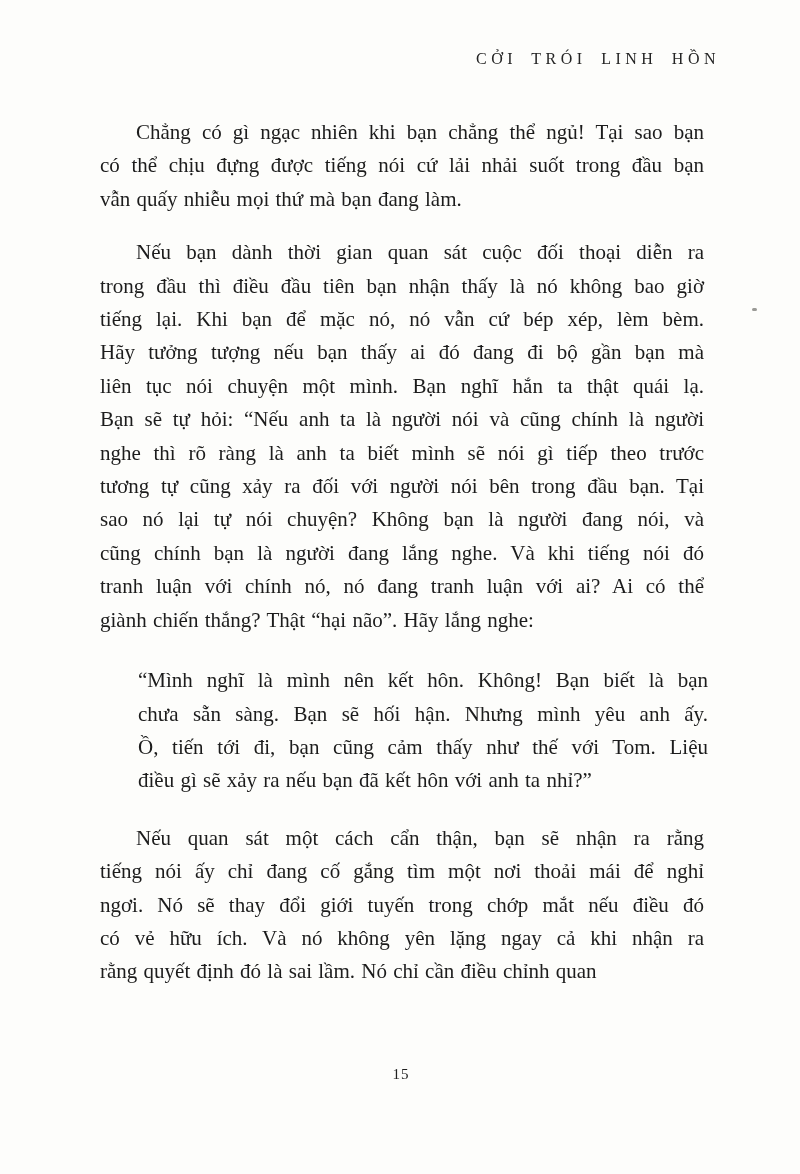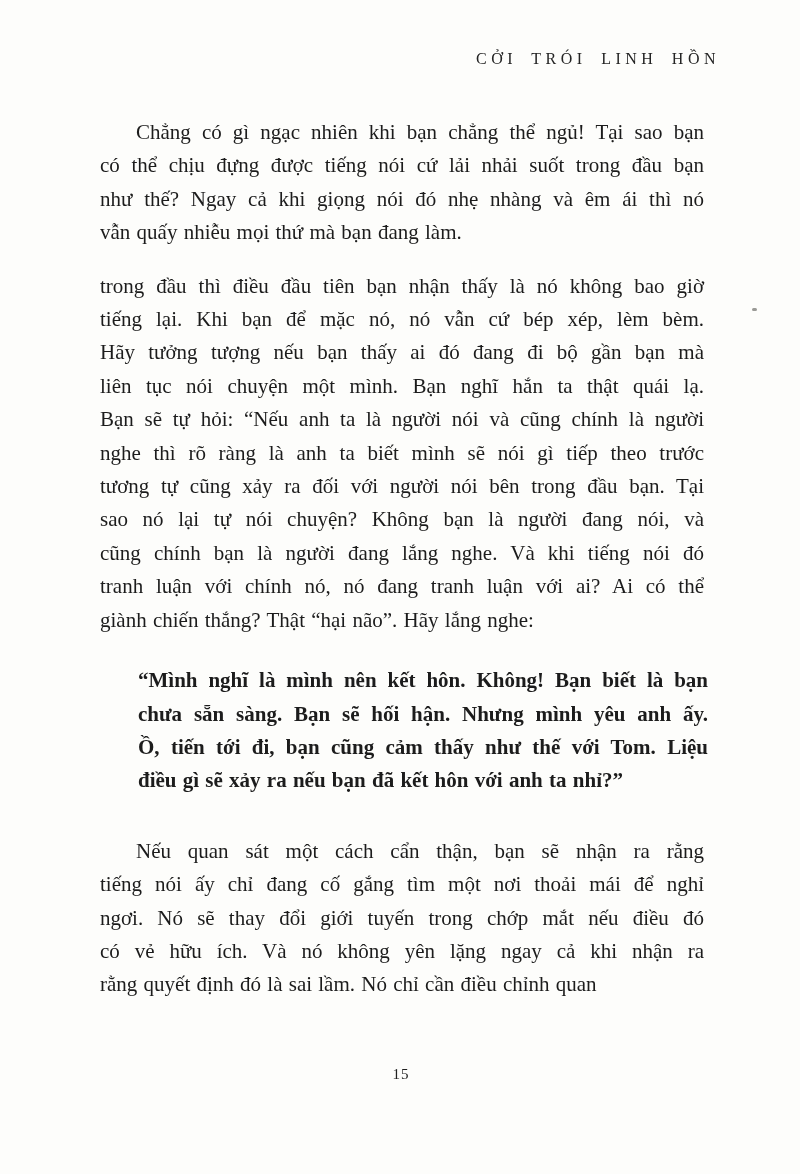--- a/index.html
+++ b/index.html
@@ -27,21 +27,21 @@
   }
   .body-block {
     position: absolute;
     left: 100px; top: 116px;
     width: 612px;
     font-size: 21px;
     line-height: 33.4px;
     color: #1c1c1c;
   }
   .para { margin: 0 8px 20px 0; }
-  .para.quote { margin: 27px 4px 37px 38px; font-weight: bold; }
+  .para.quote { margin: 27px 4px 24px 38px; }
   .line {
     text-align: justify;
     text-align-last: justify;
     word-spacing: 1px;
     white-space: normal;
   }
   .line.last { text-align-last: left; }
   .line.first-indent { text-indent: 36px; }
   .folio {
     position: absolute;
@@ -63,24 +63,24 @@
 </head>
 <body>
 
 <div class="page" style="background: rgb(253, 253, 251); color: rgb(28, 28, 28);">
   <header class="running-head">CỞI TRÓI LINH HỒN</header>
 
   <main class="body-block" id="body-block">
       <div class="para body">
         <div class="line first-indent">Chẳng có gì ngạc nhiên khi bạn chẳng thể ngủ! Tại sao bạn</div>
         <div class="line">có thể chịu đựng được tiếng nói cứ lải nhải suốt trong đầu bạn</div>
-        <div class="line">như thế? Ngay cả khi giọng nói đó nhẹ nhàng và êm ái thì nó</div>
         <div class="line last">vẫn quấy nhiễu mọi thứ mà bạn đang làm.</div>
       </div>
       <div class="para body">
+        <div class="line first-indent">Nếu bạn dành thời gian quan sát cuộc đối thoại diễn ra</div>
         <div class="line">trong đầu thì điều đầu tiên bạn nhận thấy là nó không bao giờ</div>
         <div class="line">tiếng lại. Khi bạn để mặc nó, nó vẫn cứ bép xép, lèm bèm.</div>
         <div class="line">Hãy tưởng tượng nếu bạn thấy ai đó đang đi bộ gần bạn mà</div>
         <div class="line">liên tục nói chuyện một mình. Bạn nghĩ hắn ta thật quái lạ.</div>
         <div class="line">Bạn sẽ tự hỏi: “Nếu anh ta là người nói và cũng chính là người</div>
         <div class="line">nghe thì rõ ràng là anh ta biết mình sẽ nói gì tiếp theo trước</div>
         <div class="line">tương tự cũng xảy ra đối với người nói bên trong đầu bạn. Tại</div>
         <div class="line">sao nó lại tự nói chuyện? Không bạn là người đang nói, và</div>
         <div class="line">cũng chính bạn là người đang lắng nghe. Và khi tiếng nói đó</div>
         <div class="line">tranh luận với chính nó, nó đang tranh luận với ai? Ai có thể</div>

